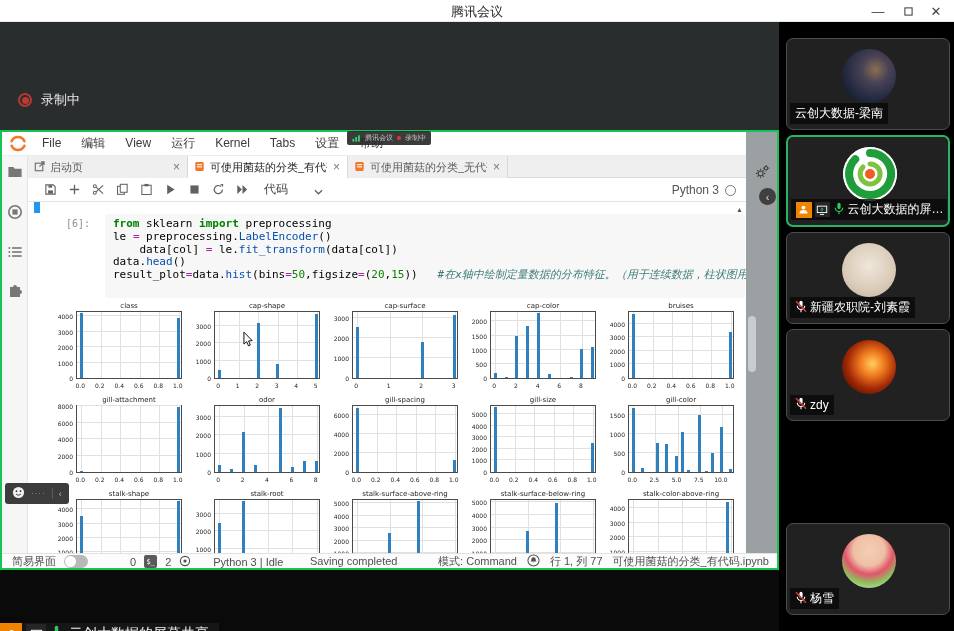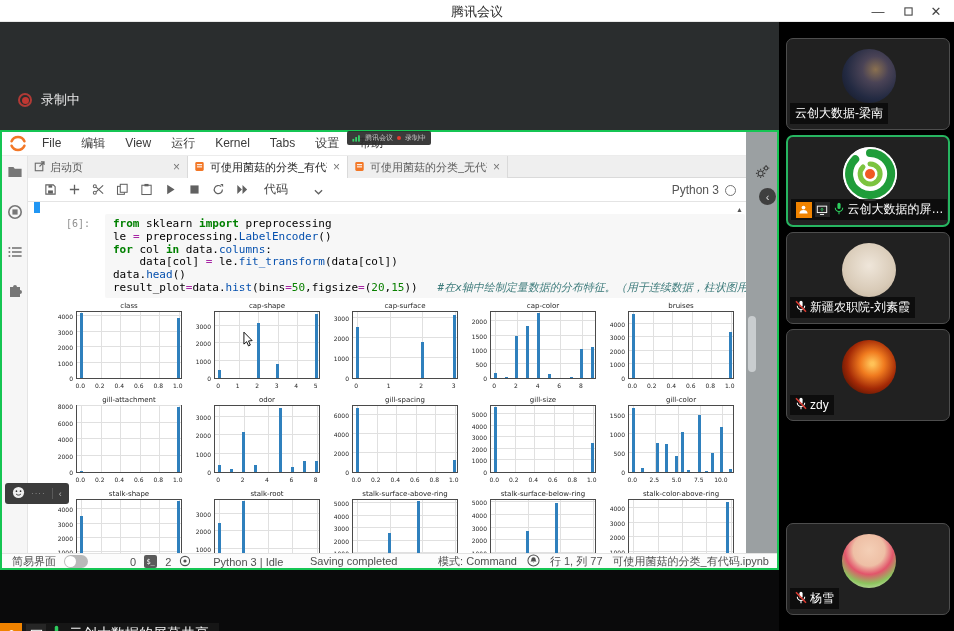--- a/index.html
+++ b/index.html
@@ -253,21 +253,20 @@
           <span class="kcircle"></span>
         </span>
       </div>
 
       <div class="content">
         <div class="cell-ind"></div>
         <div class="prompt">[6]:</div>
         <div class="editor" id="code-editor">
             <div class="codeline"><span class="kw">from</span><span> sklearn </span><span class="kw">import</span><span> preprocessing</span></div>
             <div class="codeline"><span>le </span><span class="op">=</span><span> preprocessing.</span><span class="prop">LabelEncoder</span><span>()</span></div>
-            <div class="codeline"><span class="kw">for</span><span> col </span><span class="kw">in</span><span> data.</span><span class="prop">columns</span><span>:</span></div>
             <div class="codeline"><span>    data[col] </span><span class="op">=</span><span> le.</span><span class="prop">fit_transform</span><span>(data[col])</span></div>
             <div class="codeline"><span>data.</span><span class="prop">head</span><span>()</span></div>
             <div class="codeline"><span>result_plot</span><span class="op">=</span><span>data.</span><span class="prop">hist</span><span>(bins</span><span class="op">=</span><span class="num">50</span><span>,figsize</span><span class="op">=</span><span>(</span><span class="num">20</span><span>,</span><span class="num">15</span><span>))   </span><span class="cm">#在x轴中绘制定量数据的分布特征。（用于连续数据，柱状图用于离散数据）</span></div>
           </div>
         <div class="histgrid" id="histgrid">
             <div class="hist">
               <div class="htitle">class</div>
               <div class="hplot">
                 <div class="hgy" style="bottom: 15.4545px;"></div>
                 <div class="hgy" style="bottom: 30.9091px;"></div>

